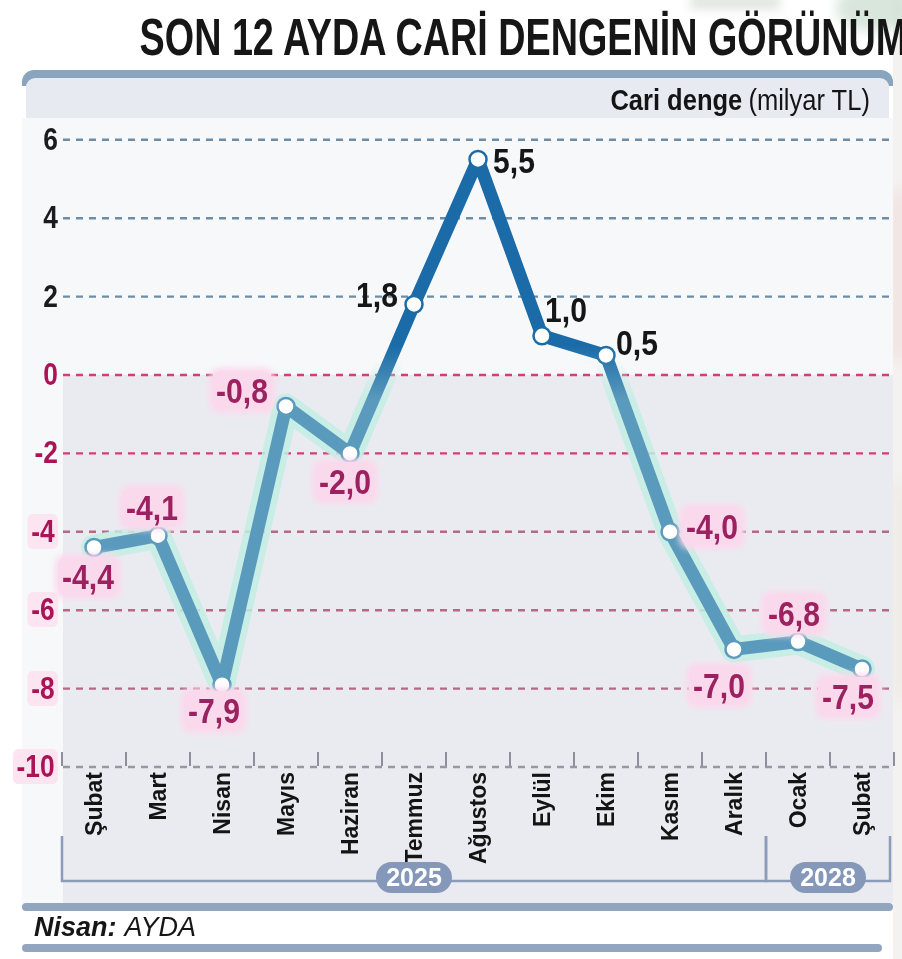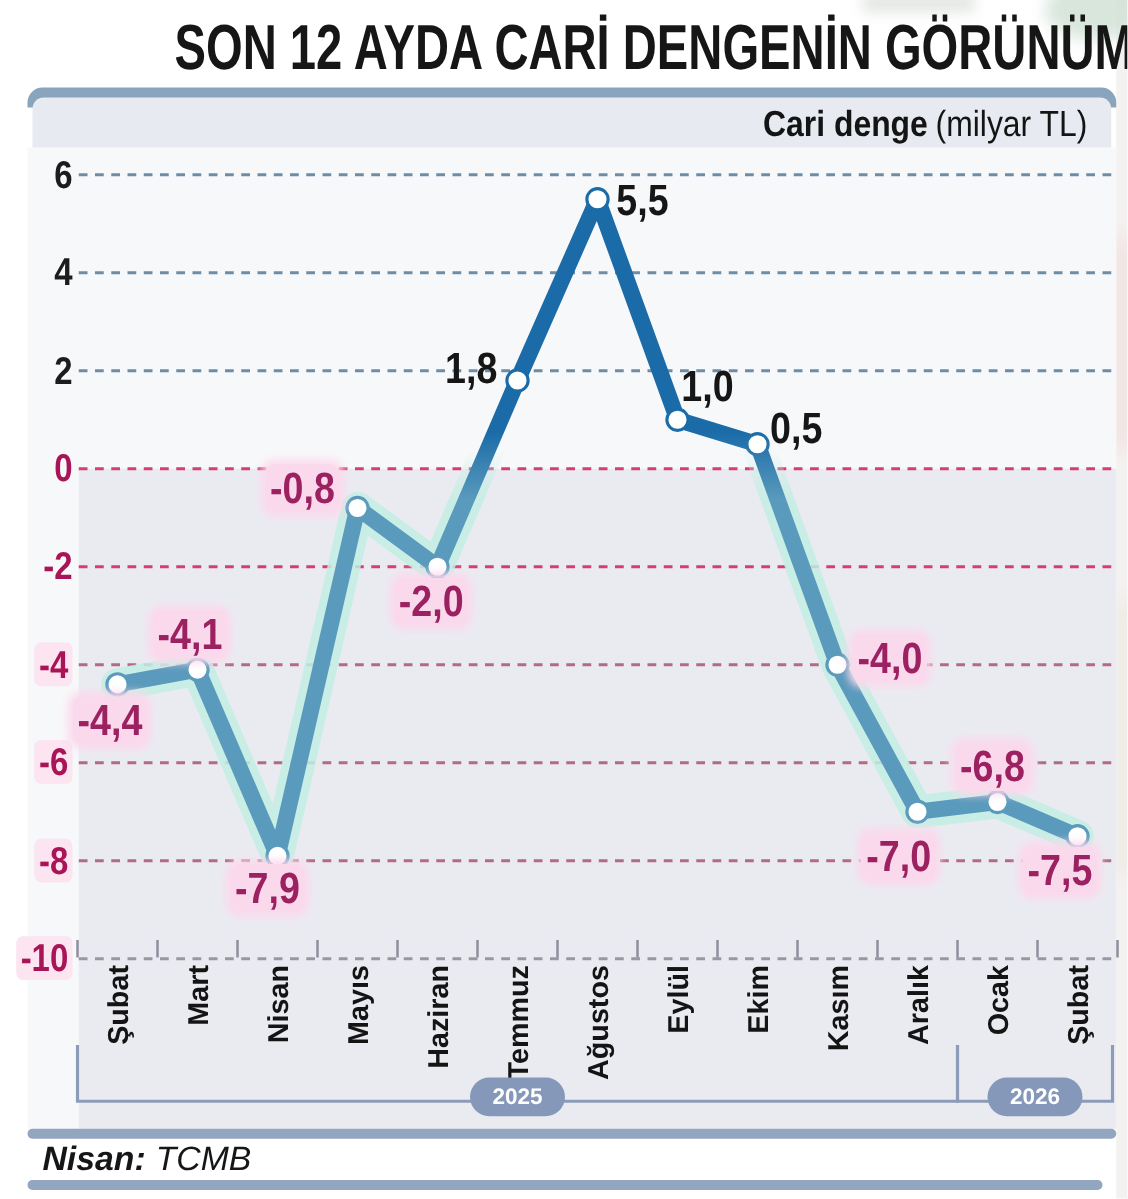--- a/index.html
+++ b/index.html
@@ -30,21 +30,21 @@
   .ylabel .hl{padding:0 4px;border-radius:6px;}
   .mlabel{position:absolute;width:0;height:0;overflow:visible;}
   .mlabel span{position:absolute;left:0;top:0;display:inline-block;white-space:nowrap;
                font-size:23px;font-weight:700;color:#141414;line-height:26px;
                transform:rotate(-90deg) translateX(-100%);transform-origin:0 0;}
   
   .dlabel{position:absolute;white-space:nowrap;font-size:35px;font-weight:700;line-height:36px;
           transform:translate(-50%,-50%) scaleX(0.86);}
   .dlabel.neg span{border-radius:9px;padding:0 5px;}
   
-  .year-pill{position:absolute;height:31px;border-radius:16px;color:#ffffff;font-size:18px;
+  .year-pill{position:absolute;height:31px;border-radius:16px;color:#ffffff;font-size:25px;
              font-weight:700;display:flex;align-items:center;justify-content:center;z-index:5;}
   .bar{position:absolute;height:8px;border-radius:4px;background:#92a6bf;z-index:5;}
   .source-line{position:absolute;left:34px;top:912px;font-size:27px;font-style:italic;color:#161616;z-index:5;}
   .source-line .k{font-weight:700;margin-right:8px;}
 </style>
 </head>
 <body>
 
 <div class="page">
 
@@ -175,22 +175,22 @@
       <div class="mlabel" style="left: 721px; top: 772px;">
         <span>Aralık</span>
       </div>
       <div class="mlabel" style="left: 785px; top: 772px;">
         <span>Ocak</span>
       </div>
       <div class="mlabel" style="left: 849px; top: 772px;">
         <span>Şubat</span>
       </div>
       <div class="year-pill" style="left: 376px; top: 862px; width: 76px; background: rgb(133, 152, 185); color: rgb(255, 255, 255);">2025</div>
-      <div class="year-pill" style="left: 790px; top: 862px; width: 76px; background: rgb(133, 152, 185); color: rgb(255, 255, 255);">2026</div>
+      <div class="year-pill" style="left: 790px; top: 862px; width: 76px; background: rgb(133, 152, 185); color: rgb(255, 255, 255);">2028</div>
     </div>
 
   <div class="bar" style="left:22px;top:903px;width:871px;"></div>
   <div class="source-line">
-    <span class="k">Nisan:</span><span>TCMB</span>
+    <span class="k">Nisan:</span><span>AYDA</span>
   </div>
   <div class="bar" style="left:22px;top:944px;width:860px;"></div>
 
 </div>
 
 </body></html>

